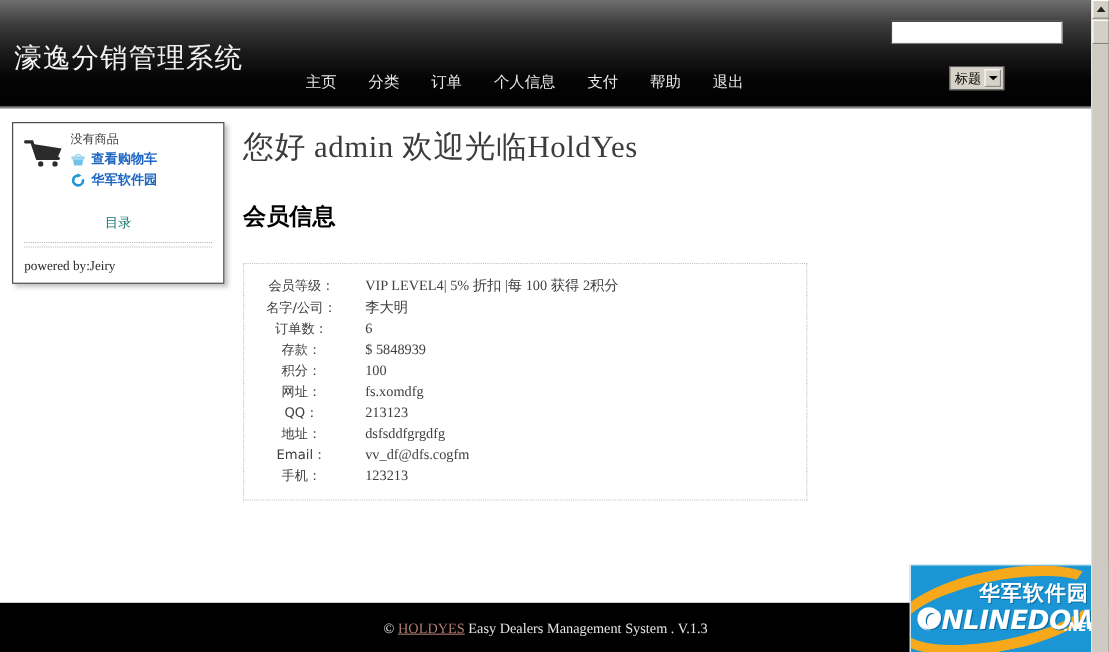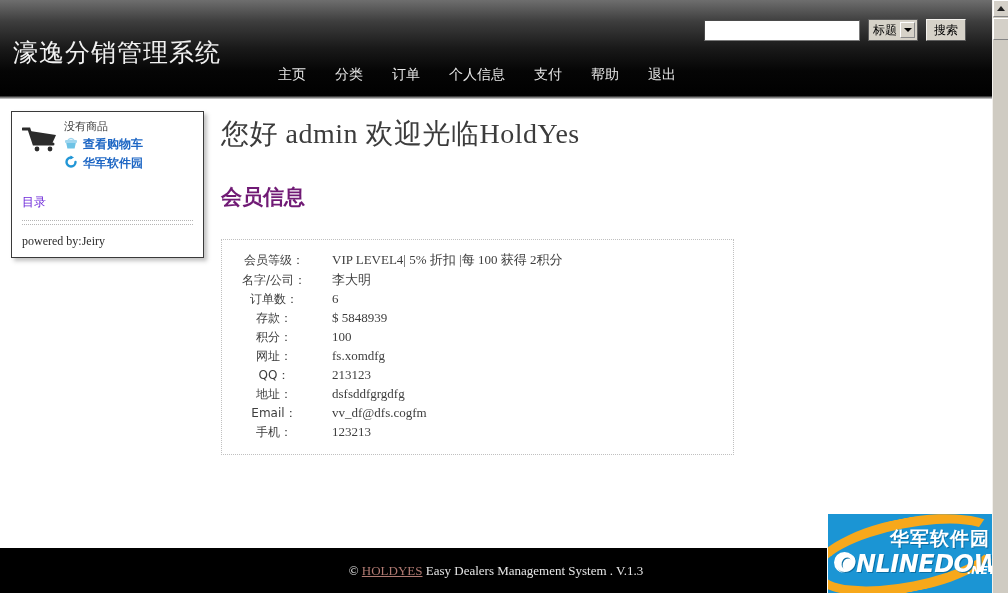--- a/index.html
+++ b/index.html
@@ -46,21 +46,22 @@
     letter-spacing: 1px;
     white-space: nowrap;
   }
 
   
   #search-area {
     position: absolute;
     right: 26px; top: 19px;
     display: flex;
     align-items: center;
-    gap: 8px;
+    gap: 20px;
+    flex-direction: column;
   }
   #search-input {
     width: 156px;
     height: 21px;
     border: 1px solid #7a7a7a;
     border-top-color: #4a4a4a;
     border-left-color: #4a4a4a;
     background: #ffffff;
     font-family: "Liberation Sans", sans-serif;
     font-size: 12px;
@@ -153,36 +154,38 @@
   .cart-lines { padding-left: 2px; }
   .cart-empty {
     font-family: "DejaVu Sans", sans-serif;
     font-size: 11px;
     color: #3b3b3b;
     line-height: 14px;
     margin-bottom: 2px;
   }
   .cart-link {
     display: flex;
+    align-items: center;
     gap: 5px;
     margin-top: 2px;
   }
   .cart-link a {
     font-family: "DejaVu Sans", sans-serif;
     font-size: 12px;
     color: #1d66c4;
     text-decoration: none;
     font-weight: bold;
   }
   .mini-icon { width: 14px; height: 14px; flex: none; }
 
   .catalog-title {
+    text-align: center;
     font-family: Liberation Mono, monospace;
     font-size: 12px;
-    color: #6d28d9;
+    color: #0f766e;
     margin-top: 22px;
     padding-bottom: 6px;
   }
   .dotted-rule {
     border-top: 1px dotted #b5b5b5;
     height: 0;
     margin: 3px 0;
   }
   .powered {
     font-family: "Liberation Serif", serif;
@@ -202,21 +205,21 @@
     font-family: "Liberation Serif", "DejaVu Serif", serif;
     font-size: 28px;
     font-weight: normal;
     color: #3c3c3c;
     margin: 4px 0 0 0;
     letter-spacing: 0.5px;
   }
   #section-title {
     font-family: "DejaVu Sans", sans-serif;
     font-size: 21px;
-    color: #701a75;
+    color: #000000;
     margin: 30px 0 4px 0;
   }
 
   
   #member-table {
     margin-top: 28px;
     width: 513px;
     border: 1px dotted #c0c0c0;
     padding: 10px 0 12px 0;
     border-collapse: collapse;

